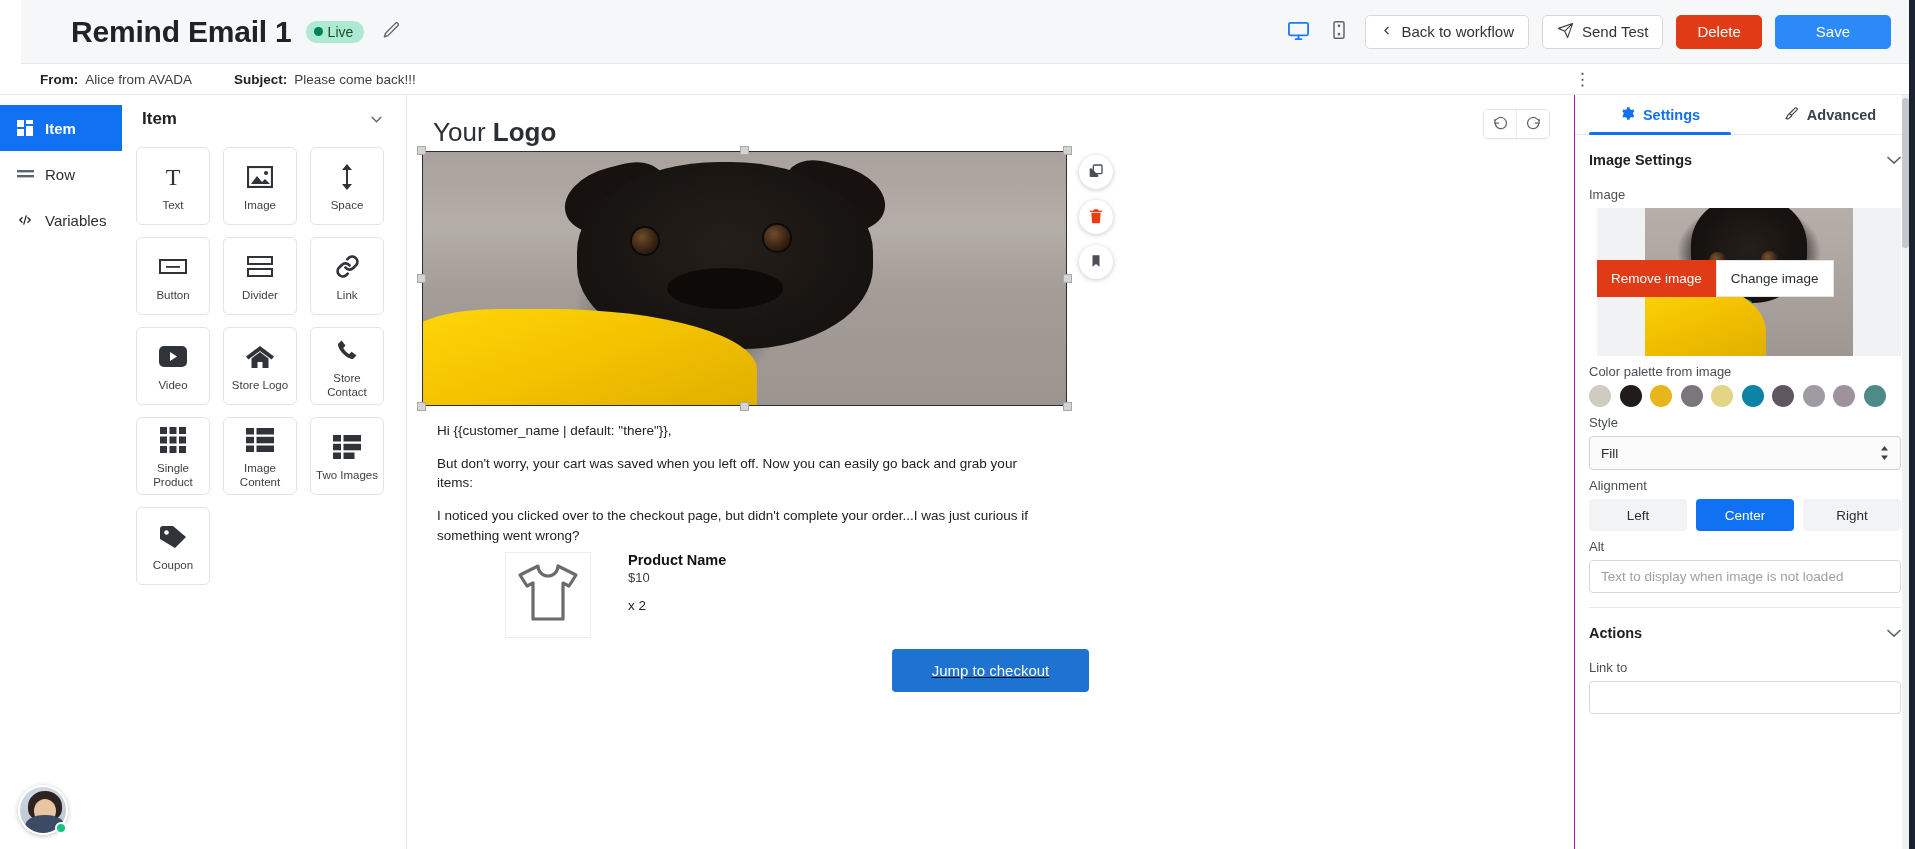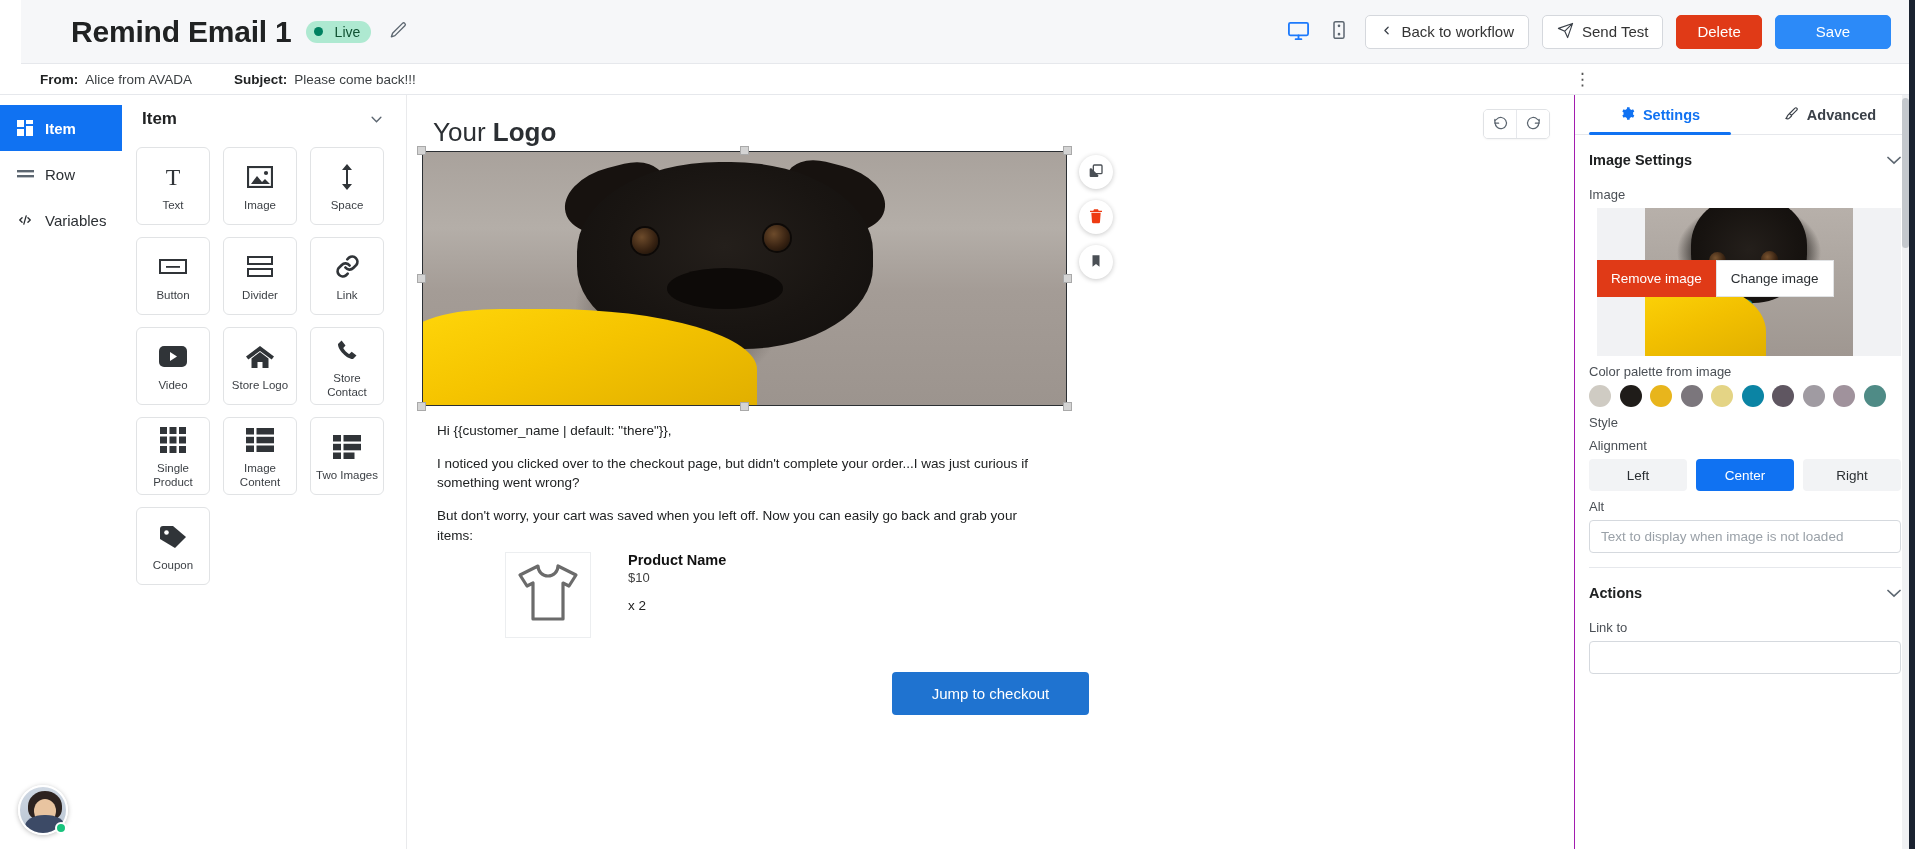--- a/index.html
+++ b/index.html
@@ -12,21 +12,21 @@
   .app { width: 1915px; height: 849px; display: flex; flex-direction: column; position: relative; }
 
   
   .topbar {
     height: 64px; background: #f6f7f9; border-bottom: 1px solid #e6e8ec;
     display: flex; align-items: center; padding: 0 24px; flex: 0 0 64px; margin-left: 21px;
   }
   .title-wrap { display: flex; align-items: center; gap: 14px; padding-left: 26px; }
   .page-title { font-size: 30px; font-weight: 600; color: #202223; letter-spacing: -0.2px; }
   .live-badge {
-    display: inline-flex; align-items: center; gap: 12px;
+    display: inline-flex; align-items: center; gap: 5px;
     background: #aee9d1; color: #0f5132; border-radius: 12px;
     padding: 3px 11px 3px 8px; font-size: 14px; font-weight: 500; text-align: right;
   }
   .live-dot { width: 9px; height: 9px; border-radius: 50%; background: #008060; display:inline-block; }
   .pencil-btn { background: none; border: none; cursor: pointer; display:flex; align-items:center; padding:4px; }
 
   .topbar-right { margin-left: auto; display: flex; align-items: center; gap: 13px; }
   .icon-btn { background:none; border:none; cursor:pointer; display:flex; align-items:center; justify-content:center; padding:3px; }
   .tb-btn {
     height: 34px; border: 1px solid #d5d8dd; background: #fff; border-radius: 5px;
@@ -120,21 +120,21 @@
   .email-text { position:absolute; left: 30px; top: 326px; width: 600px; font-size: 13.5px; color: #202223; line-height: 1.42; }
   .email-text p { margin-bottom: 14px; }
   .email-text p:last-child { margin-bottom: 0; }
 
   .prod-row { position:absolute; left: 98px; top: 457px; display:flex; align-items:flex-start; gap: 37px; }
   .prod-thumb { width:86px; height:86px; border:1px solid #eceef0; display:flex; align-items:center; justify-content:center; }
   .prod-name { font-size:14.5px; font-weight:700; color:#111; margin-bottom:2px;}
   .prod-price { font-size:13px; color:#404040; }
   .prod-qty { font-size:13.5px; color:#222; margin-top:13px; }
 
-  .cta-wrap { position:absolute; left: 0; right: 0; top: 577px; display:flex; justify-content:center; }
+  .cta-wrap { position:absolute; left: 0; right: 0; top: 554px; display:flex; justify-content:center;text-decoration:underline; }
   .cta-btn {
     background:#1f73d0; color:#fff; border:none; border-radius:4px;
     padding: 13px 40px; font-size:15px; cursor:pointer; font-family:inherit;
   }
 
   
   .settings { width: 340px; flex: 0 0 340px; background:#fff; display:flex; flex-direction:column; min-height:0; }
   .set-tabs { display:flex; height: 40px; border-bottom: 1px solid #e6e8ec; flex:0 0 40px; }
   .set-tab {
     flex:1; display:flex; align-items:center; justify-content:center; gap:8px;
@@ -529,22 +529,22 @@
             <span>
               <svg width="14" height="16" viewBox="0 0 24 24" fill="#4a4f55">
                   <path d="M6 2h12v20l-6-5-6 5z"></path>
                 </svg>
             </span>
           </button>
         </div>
 
         <div class="email-text">
           <p>Hi {{customer_name | default: "there"}},</p>
+          <p>But don't worry, your cart was saved when you left off. Now you can easily go back and grab your items:</p>
           <p>I noticed you clicked over to the checkout page, but didn't complete your order...I was just curious if something went wrong?</p>
-          <p>But don't worry, your cart was saved when you left off. Now you can easily go back and grab your items:</p>
         </div>
 
         <div class="prod-row">
           <div class="prod-thumb">
             <span>
               <svg width="66" height="62" viewBox="0 0 66 62" fill="none" stroke="#6b6b6b" stroke-width="3.2" stroke-linejoin="round">
                   <path d="M23 4L5 13l7 11 6-3v36h30V21l6 3 7-11L43 4a10 10 0 0 1-20 0z"></path>
                 </svg>
             </span>
           </div>
@@ -615,20 +615,29 @@
           <span class="swatch" style="background:#7b767c"></span>
           <span class="swatch" style="background:#e4d485"></span>
           <span class="swatch" style="background:#0b84a4"></span>
           <span class="swatch" style="background:#5f5661"></span>
           <span class="swatch" style="background:#a09ba2"></span>
           <span class="swatch" style="background:#a0929c"></span>
           <span class="swatch" style="background:#4f8b86"></span>
         </div>
 
         <div class="field-lbl">Style</div>
+        <div class="select-box">
+          <span>Fill</span>
+          <span class="select-arrows">
+            <svg width="9" height="14" viewBox="0 0 9 14" fill="#3b4149">
+                <path d="M4.5 0L8 4.6H1z"></path>
+                <path d="M4.5 14L1 9.4h7z"></path>
+              </svg>
+          </span>
+        </div>
 
         <div class="field-lbl">Alignment</div>
         <div class="align-row">
           <button class="align-btn">Left</button>
           <button class="align-btn active">Center</button>
           <button class="align-btn">Right</button>
         </div>
 
         <div class="field-lbl">Alt</div>
         <input class="text-input" type="text" placeholder="Text to display when image is not loaded" style="">

